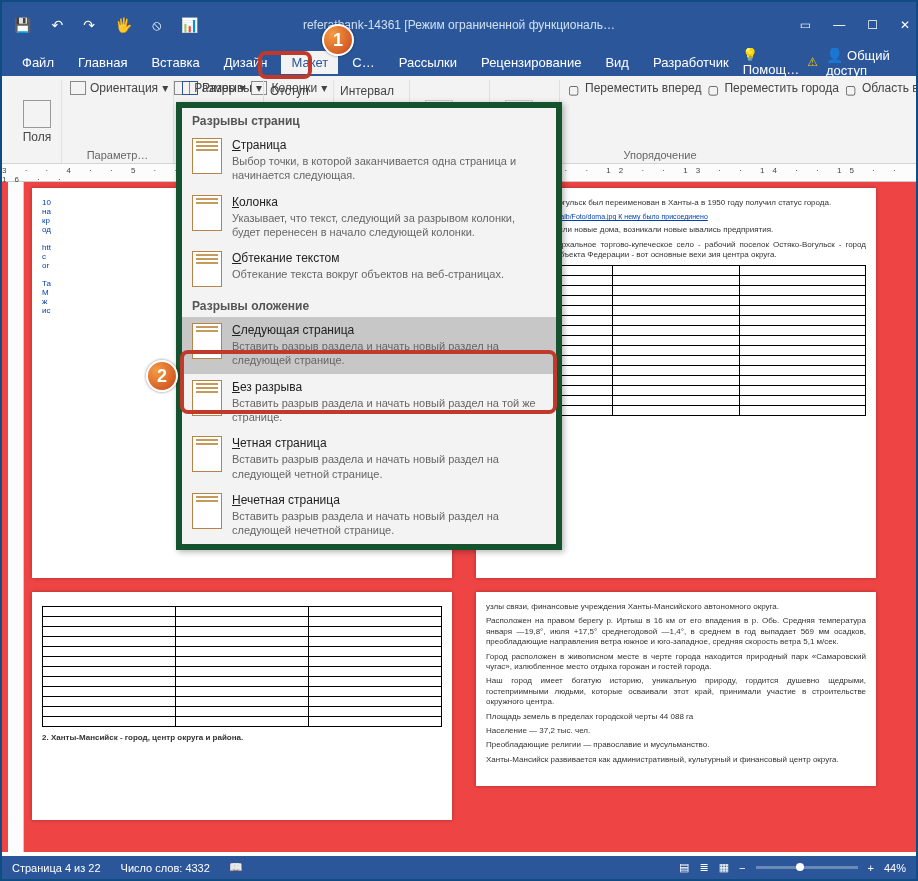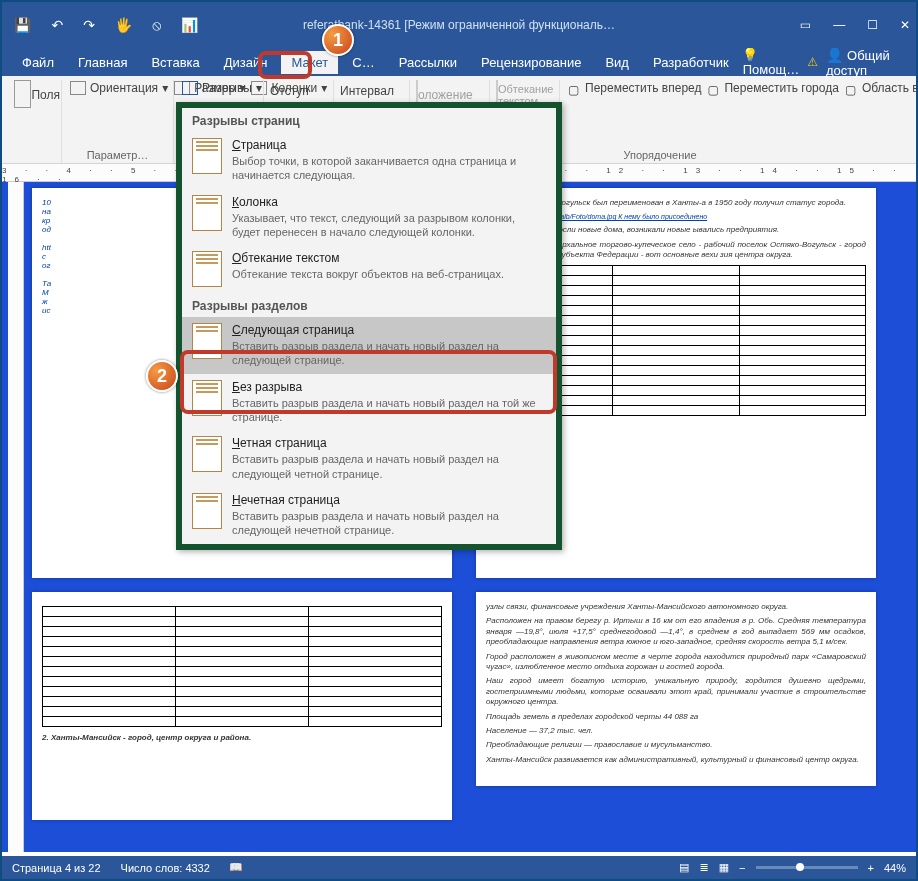--- a/index.html
+++ b/index.html
@@ -14,25 +14,25 @@
 .menubar .tab { padding:4px 10px; cursor:pointer; }
 .menubar .tab.active { background:#f3f3f3; color:#2b579a; border-radius:2px 2px 0 0; }
 .menubar .help-area { margin-left:auto; display:flex; align-items:center; gap:8px; padding-right:10px; }
 .ribbon { background:#f3f3f3; height:88px; border-bottom:1px solid #d4d4d4; display:flex; font-size:12px; color:#444; padding:4px 0 0 6px; }
 .ribbon-group { display:flex; flex-direction:column; padding:0 6px; border-right:1px solid #e0e0e0; position:relative; }
 .ribbon-group:last-child { border-right:none; }
 .ribbon-group .group-label { position:absolute; bottom:2px; left:0; right:0; text-align:center; font-size:11px; color:#666;}
 .rg-btns { display:flex; flex-direction:row; gap:2px; font-size:12px; }
 .rg-btns .rbtn { display:flex; align-items:center; gap:4px; padding:1px 2px; white-space:nowrap; color:#444;}
 .icon-sq { width:16px; height:14px; border:1px solid #888; display:inline-block;}
-.rg-polar { display:flex; flex-direction:row; align-items:center; width:46px;}
+.rg-polar { display:flex; flex-direction:column; align-items:center; width:46px;margin-top:20px;}
 .rg-polar .icon-big { width:28px; height:28px; border:1px solid #999; margin-bottom:2px;}
 .dim { color:#a0a0a0; }
 .ruler-h { height:18px; background:#fcfcfc; border-bottom:1px solid #ccc; font-size:8px; color:#555; position:relative;}
-.doc-area { background:#1d4ed8; height:670px; overflow:hidden; position:relative; display:flex; gap:30px; padding:6px 20px 5px 30px;font-style:italic;}
+.doc-area { background:#ef4444; height:670px; overflow:hidden; position:relative; display:flex; gap:30px; padding:6px 20px 5px 30px;}
 .vruler { width:16px; background:#fcfcfc; border-right:1px solid #ccc; position:absolute; left:6px; top:0; bottom:0;}
 .page { background:#fff; box-shadow:0 0 4px rgba(0,0,0,.3); padding:10px; font-size:8px; color:#333; }
 .page.left { width:420px; }
 .page.right { width:400px; }
 .tbl { border-collapse:collapse; width:100%; margin-top:4px;}
 .tbl td { border:1px solid #000; height:10px; }
 .ptxt { font-size:8px; line-height:1.3; text-align:justify; margin-bottom:4px;}
 .statusbar { position:absolute; bottom:0; left:0; right:0; height:23px; background:#2b579a; color:#fff; font-size:11px; display:flex; align-items:center; padding:0 10px; gap:20px;}
 .statusbar .sb-right { margin-left:auto; display:flex; align-items:center; gap:10px;}
 .slider { width:102px; height:3px; background:#6a8bb8; position:relative;}
@@ -364,21 +364,21 @@
     <div class="dd-icon">
         <div class="bar"></div>
         <div class="bar"></div>
         <div class="bar"></div>
       </div>
     <div class="dd-text">
         <div class="dd-title"><u>О</u>бтекание текстом</div>
         <div class="dd-desc">Обтекание текста вокруг объектов на веб-страницах.</div>
       </div>
   </div>
-  <div class="dd-header">Разрывы разделов</div>
+  <div class="dd-header">Разрывы оложение</div>
   <div class="dd-item hovered">
     <div class="dd-icon">
         <div class="bar"></div>
         <div class="bar"></div>
       </div>
     <div class="dd-text">
         <div class="dd-title"><u>С</u>ледующая страница</div>
         <div class="dd-desc">Вставить разрыв раздела и начать новый раздел на следующей странице.</div>
       </div>
   </div>

